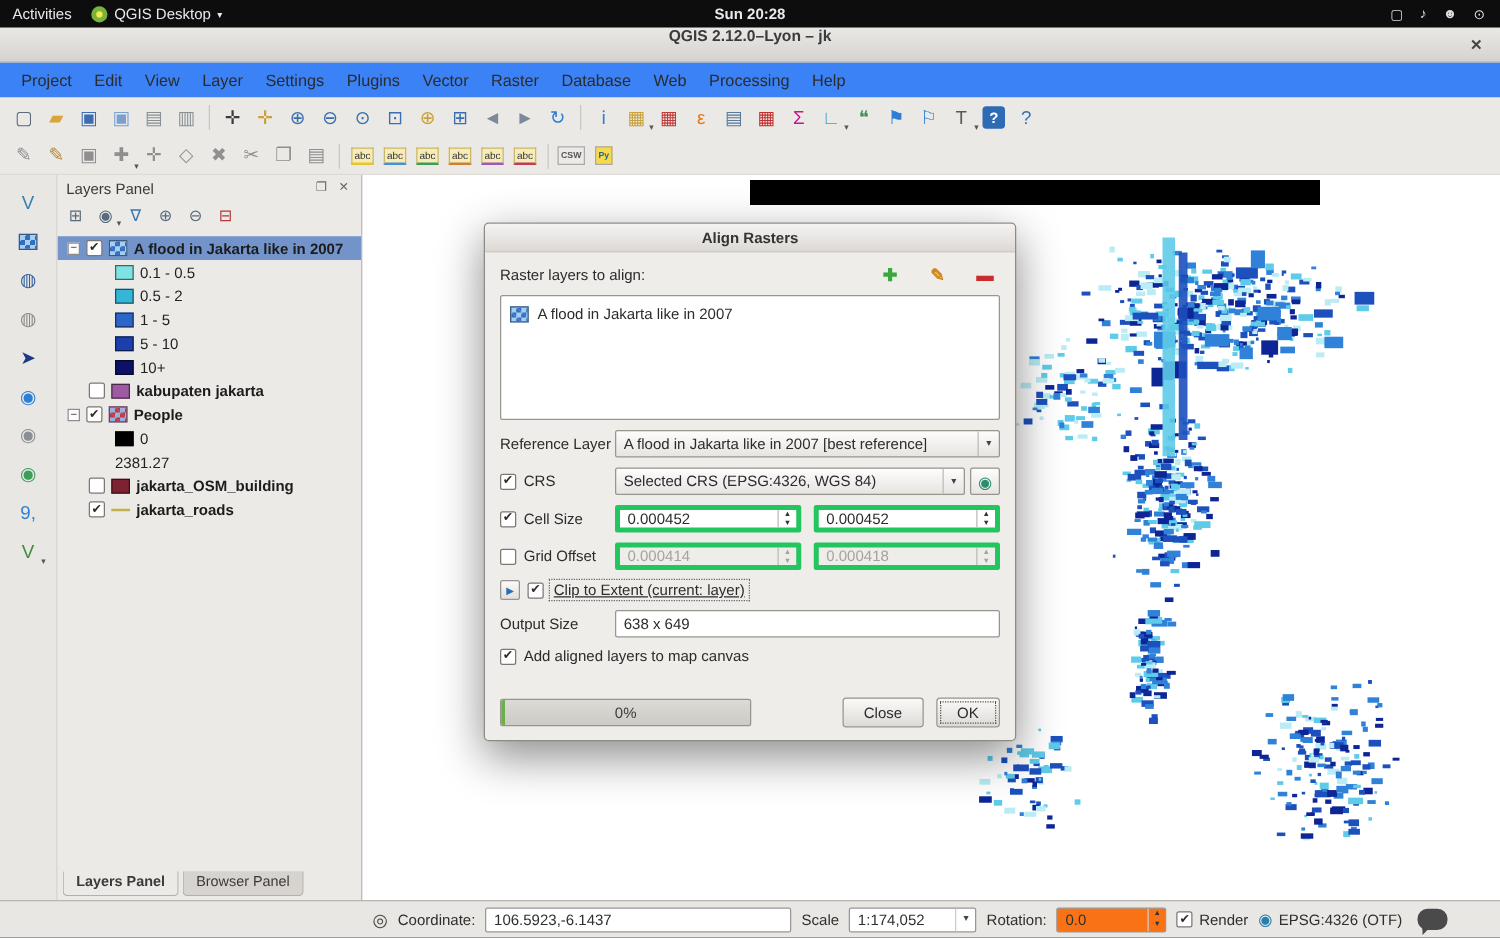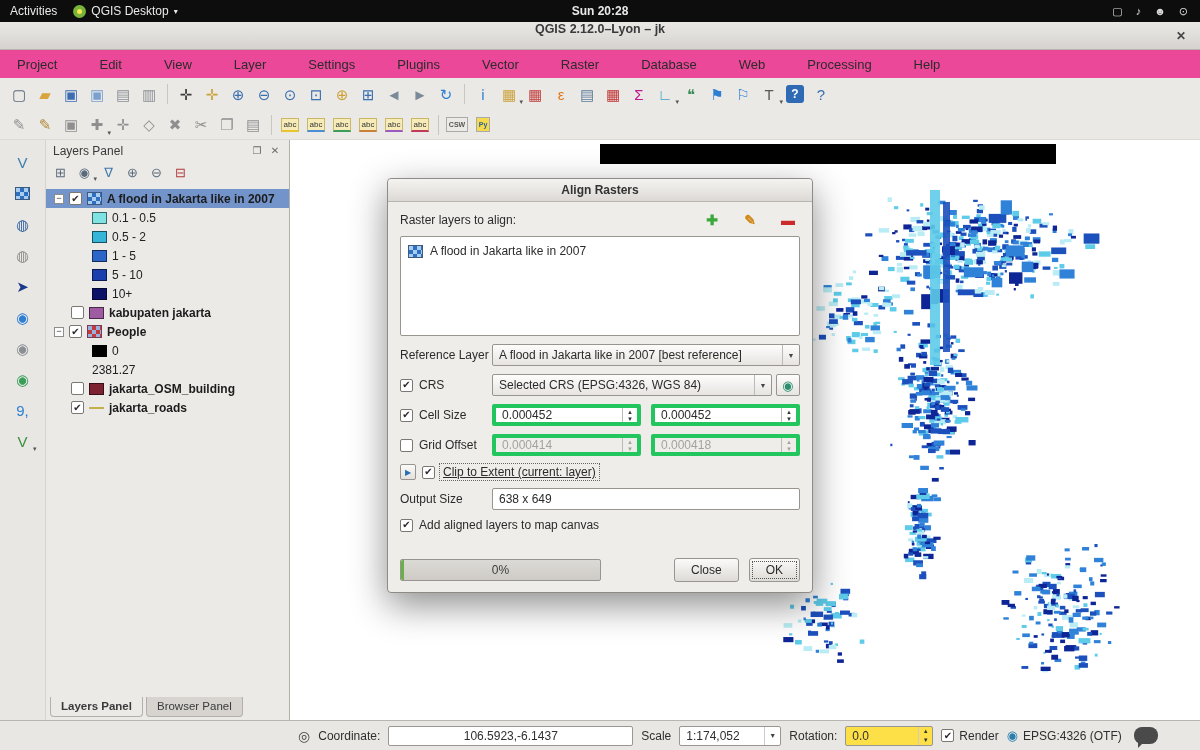--- a/index.html
+++ b/index.html
@@ -15,21 +15,21 @@
   .qgis-logo::after{content:"";position:absolute;left:4px;top:4px;width:5px;height:5px;border-radius:50%;background:#f6e94c;}
   .gnome-clock{position:absolute;left:50%;transform:translateX(-50%);font-weight:bold;}
   .gnome-right{margin-left:auto;display:flex;gap:13px;padding-right:12px;align-items:center;}
   .gnome-right .gicon{font-size:11px;color:#ddd;}
 
   
   .titlebar{position:absolute;top:22px;left:0;right:0;height:28px;background:linear-gradient(#eae8e5,#d6d3cf);border-bottom:1px solid #b6b3af;display:flex;align-items:flex-start;justify-content:center;font-weight:bold;font-size:12.5px;color:#3a3a3a;z-index:40;}
   .titlebar .close-btn{position:absolute;right:10px;top:5px;width:18px;height:18px;display:flex;align-items:center;justify-content:center;color:#444;font-size:12px;}
 
   
-  .menubar{position:absolute;top:50px;left:0;right:0;height:28px;background:#ec4899;display:flex;align-items:center;padding-left:8px;font-size:13px;gap:24px;}
+  .menubar{position:absolute;top:50px;left:0;right:0;height:28px;background:#3b82f6;display:flex;align-items:center;padding-left:8px;font-size:13px;}
   .menu-item{padding:5px 9px;border-radius:3px;}
   .toolbar{position:absolute;left:0;right:0;background:#ebe9e6;display:flex;align-items:center;padding-left:6px;}
   #toolbar1{top:78px;height:32px;}
   #toolbar2{top:110px;height:30px;border-bottom:1px solid #dedbd7;}
   .tbtn{width:26px;height:24px;display:flex;align-items:center;justify-content:center;position:relative;border-radius:3px;flex:none;}
   .tbtn .glyph{font-size:15px;line-height:1;}
   .tbtn .caret{position:absolute;right:-1px;bottom:0;font-size:7px;color:#555;}
   .tsep{width:1px;height:20px;background:#c9c6c2;margin:0 5px;flex:none;}
   .checker{width:15px;height:13px;border:1px solid #3c5a80;background-color:#a8cdf0;background-image:linear-gradient(45deg,#2f6fc0 25%,transparent 25%,transparent 75%,#2f6fc0 75%),linear-gradient(45deg,#2f6fc0 25%,transparent 25%,transparent 75%,#2f6fc0 75%);background-size:8px 8px;background-position:0 0,4px 4px;flex:none;}
   .checker.red{border-color:#7a3a50;background-color:#9ab0e0;background-image:linear-gradient(45deg,#c03a3a 25%,transparent 25%,transparent 75%,#c03a3a 75%),linear-gradient(45deg,#c03a3a 25%,transparent 25%,transparent 75%,#c03a3a 75%);}
@@ -98,24 +98,24 @@
   .progress .chunk{position:absolute;left:0;top:0;bottom:0;width:3px;background:#6ab04a;border-radius:2px 0 0 2px;}
   .btn{height:24px;padding:0 16px;background:linear-gradient(#fbfaf9,#dedbd6);border:1px solid #98948f;border-radius:3px;font-size:12px;display:flex;align-items:center;justify-content:center;color:#2b2b2b;}
   .btn.focus{outline:1px dotted #555;outline-offset:-4px;}
   .crs-btn{width:24px;height:22px;margin-left:4px;border:1px solid #98948f;border-radius:2px;background:linear-gradient(#fdfdfc,#e7e4e1);display:flex;align-items:center;justify-content:center;flex:none;}
   .crs-btn .glyph{font-size:13px;color:#2a8f6f;}
 
   
   .statusbar{position:absolute;left:0;right:0;bottom:0;height:30px;background:#e9e7e4;border-top:1px solid #b8b5b1;display:flex;align-items:center;gap:8px;padding-left:298px;padding-right:8px;font-size:12px;color:#2f2f2f;}
   .sb-icon{font-size:14px;color:#444;}
   .field{background:#fff;border:1px solid #9a9792;border-radius:2px;height:20px;display:flex;align-items:center;padding:0 6px;}
-  .coord-field{width:245px;justify-content:center;}
+  .coord-field{width:245px;}
   .sb-combo{width:102px;background:#fff;border:1px solid #9a9792;border-radius:2px;height:20px;display:flex;align-items:center;padding-left:6px;}
   .sb-combo .arrow{margin-left:auto;width:16px;align-self:stretch;border-left:1px solid #cfccc7;display:flex;align-items:center;justify-content:center;font-size:7px;color:#444;}
-  .sb-spin{width:88px;background:#fde047;border:1px solid #9a9792;border-radius:2px;height:20px;display:flex;align-items:center;padding-left:6px;}
+  .sb-spin{width:88px;background:#f97316;border:1px solid #9a9792;border-radius:2px;height:20px;display:flex;align-items:center;padding-left:6px;}
   .sb-spin .arrows{margin-left:auto;width:14px;align-self:stretch;border-left:1px solid #cfccc7;display:flex;flex-direction:column;}
   .sb-spin .arrows span{flex:1;display:flex;align-items:center;justify-content:center;font-size:6px;color:#333;line-height:1;}
   .cbx{display:flex;align-items:center;gap:5px;}
   .crs-status{display:flex;align-items:center;gap:5px;}
   .globe-glyph{font-size:13px;color:#2a7fae;}
   .bubble{width:24px;height:17px;background:#4a4a4a;border-radius:8px;position:relative;margin-left:4px;flex:none;}
   .bubble::after{content:"";position:absolute;left:4px;bottom:-4px;border:4px solid transparent;border-top-color:#4a4a4a;border-left-color:#4a4a4a;}
 </style>
 </head>
 <body>

